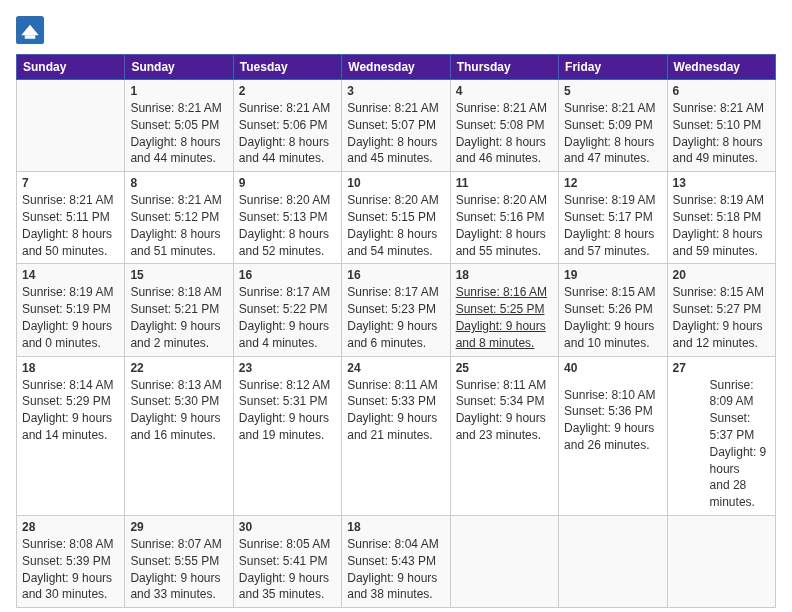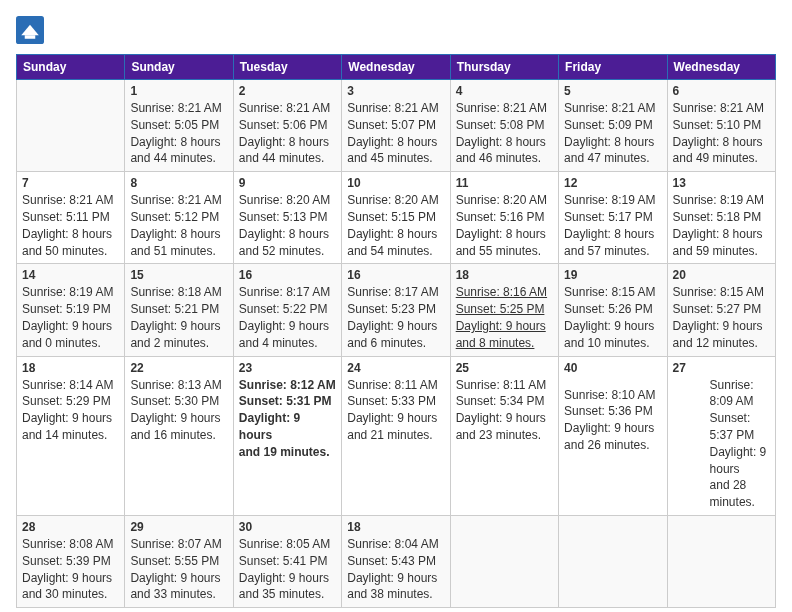--- a/index.html
+++ b/index.html
@@ -297,21 +297,21 @@
           </td>
           <td>
             <span class="day-num">22</span>
             <div class="day-info" style="white-space: pre-line;">Sunrise: 8:13 AM
 Sunset: 5:30 PM
 Daylight: 9 hours
 and 16 minutes.</div>
           </td>
           <td>
             <span class="day-num">23</span>
-            <div class="day-info" style="white-space: pre-line; font-weight: bold;">Sunrise: 8:12 AM
+            <div class="day-info" style="white-space: pre-line;">Sunrise: 8:12 AM
 Sunset: 5:31 PM
 Daylight: 9 hours
 and 19 minutes.</div>
           </td>
           <td>
             <span class="day-num">24</span>
             <div class="day-info" style="white-space: pre-line;">Sunrise: 8:11 AM
 Sunset: 5:33 PM
 Daylight: 9 hours
 and 21 minutes.</div>

